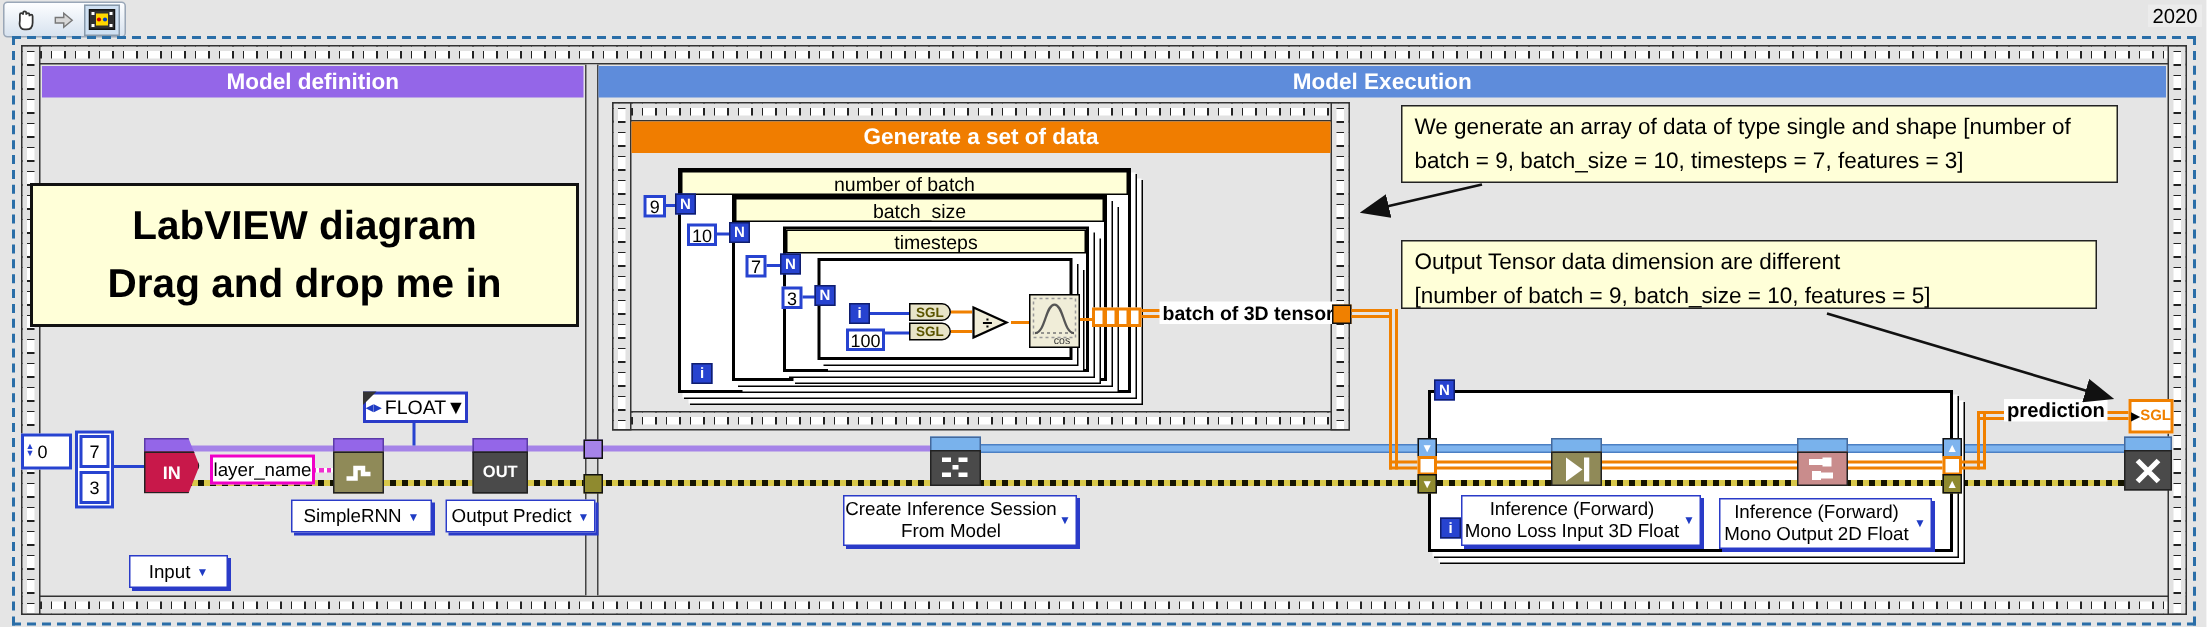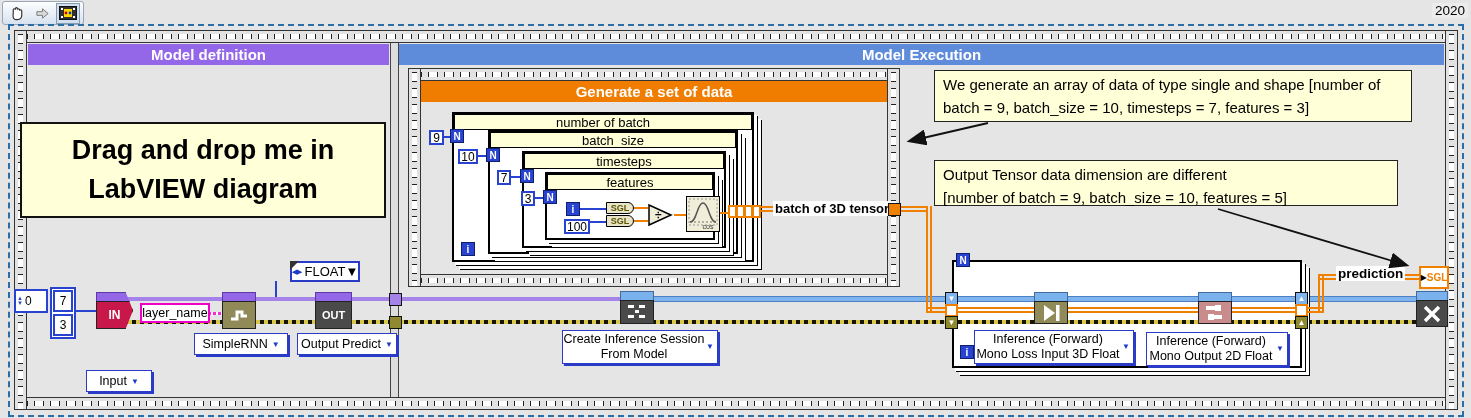--- a/index.html
+++ b/index.html
@@ -106,22 +106,22 @@
   <div class="film-h" style="left:14px;top:30px;width:1444px;"></div>
   <div class="film-h" style="left:14px;top:397px;width:1444px;"></div>
   <div class="film-v" style="left:14px;top:30px;height:380px;"></div>
   <div class="film-v" style="left:1445px;top:30px;height:380px;"></div>
   <div class="divider" style="left:390px;top:43px;width:9px;height:354px;"></div>
 
   <div class="hdr" style="left:399px;top:44px;width:1045px;height:21px;background:#5E8CDB;">Model Execution</div>
   <div class="hdr" style="left:28px;top:44px;width:361px;height:21px;background:#9466E8;">Model definition</div>
 
   <div class="note" style="left:20px;top:122px;width:362px;height:92px;">
+    <span>LabVIEW diagram</span>
     <span>Drag and drop me in</span>
-    <span>LabVIEW diagram</span>
   </div>
 
   <div class="w w-purple" style="left:118px;top:297px;width:504px;"></div>
   <div class="w w-blue" style="left:654px;top:296px;width:766px;"></div>
   <div class="w w-err" style="left:100px;top:320px;width:1318px;"></div>
   <div class="w w-bt" style="left:76px;top:310px;width:20px;height:2px;"></div>
   <div class="w w-pink" style="left:208px;top:312px;width:16px;"></div>
   <div class="w w-bt" style="left:275px;top:281px;width:2px;height:16px;"></div>
 
   <div class="film-h" style="left:408px;top:68px;width:492px;"></div>
@@ -130,21 +130,20 @@
   <div class="film-v" style="left:887px;top:68px;height:219px;"></div>
   <div class="hdr" style="left:421px;top:81px;width:466px;height:21px;background:#F07D00;">Generate a set of data</div>
 
   <div class="loop" style="left:452px;top:112px;width:302px;height:150px;"></div>
   <div class="loop-label" style="left:454px;top:114px;width:298px;height:16px;">number of batch</div>
   <div class="loop" style="left:488px;top:130px;width:250px;height:124px;"></div>
   <div class="loop-label" style="left:490px;top:132px;width:246px;height:16px;">batch_size</div>
   <div class="loop" style="left:522px;top:151px;width:204px;height:97px;"></div>
   <div class="loop-label" style="left:524px;top:153px;width:200px;height:16px;">timesteps</div>
   <div class="loop" style="left:545px;top:172px;width:170px;height:68px;"></div>
-  <div class="loop-label" style="left:547px;top:174px;width:166px;height:16px;">features</div>
 
   <div class="nc" style="left:429px;top:130px;width:15px;height:15px;">9</div>
   <div class="w w-bt" style="left:444px;top:136px;width:8px;height:2px;"></div>
   <div class="term" style="left:450px;top:129px;">N</div>
 
   <div class="nc" style="left:458px;top:149px;width:20px;height:15px;">10</div>
   <div class="w w-bt" style="left:478px;top:155px;width:10px;height:2px;"></div>
   <div class="term" style="left:486px;top:148px;">N</div>
 
   <div class="nc" style="left:497px;top:170px;width:14px;height:15px;">7</div>
@@ -328,21 +327,21 @@
           <path d="M3 14 h6 v-7 h5 v4 h5" stroke="#fff" stroke-width="3" fill="none"></path>
         </svg>
     </div>
   </div>
   <div class="dd" style="left:194px;top:333px;width:94px;height:22px;align-items:center;">
     <span>SimpleRNN</span>
     <span class="caret">▼</span>
   </div>
 
   <div class="abs" style="left:242px;top:261px;width:70px;height:21px;background:#fff;border:2px solid #2A3BC8;box-sizing:border-box;
-       display:flex;align-items:center;justify-content:center;font-size:13px;margin-left:48px;">
+       display:flex;align-items:center;justify-content:center;font-size:13px;">
     <div class="abs" style="left:-2px;top:-2px;width:0;height:0;border-left:9px solid #333;border-bottom:9px solid transparent;"></div>
     <span style="font-size:7px;color:#1F3BC4;margin-right:2px;">◀▶</span>
     <span>FLOAT</span>
     <span class="caret">▼</span>
   </div>
 
   <div class="node" style="left:315px;top:292px;width:37px;height:37px;">
     <div class="cap cap-purple"></div>
     <div class="body" style="background:#4A4A4A;font-size:11px;">OUT</div>
   </div>

